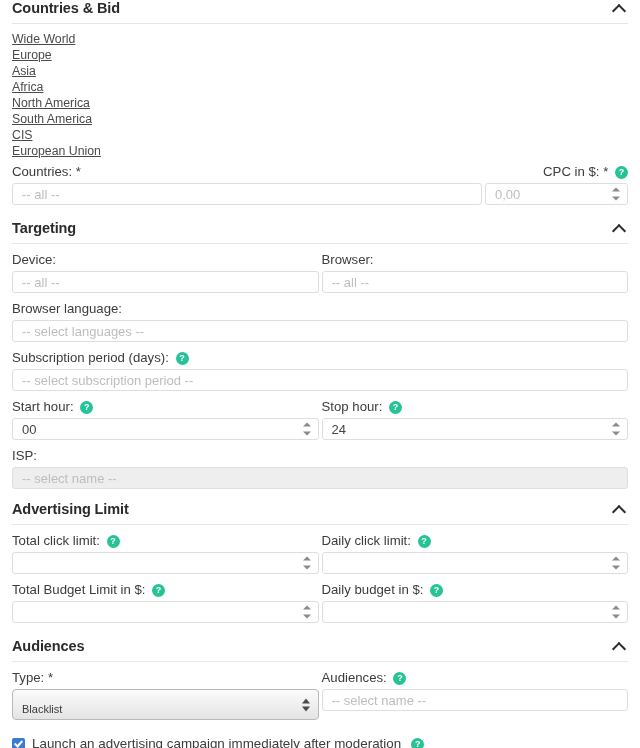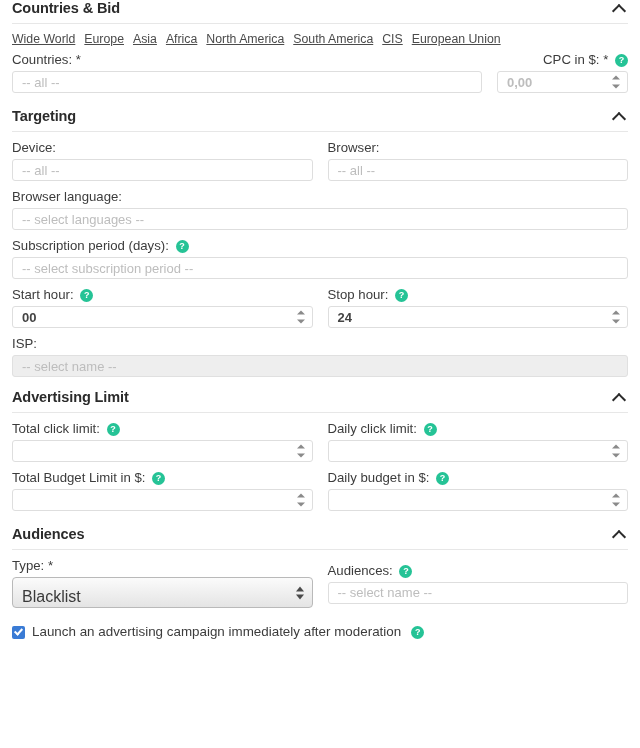--- a/index.html
+++ b/index.html
@@ -58,35 +58,35 @@
   }
 
   
   .region-links {
     display: flex;
     flex-wrap: wrap;
     align-items: baseline;
     gap: 0 9px;
     margin: 2px 0 4px 0;
     line-height: 16px;
+    flex-direction: column;
   }
   .region-link {
     font-size: 12.3px;
     color: #4b4b4b;
     text-decoration: underline;
     cursor: pointer;
     white-space: nowrap;
   }
 
   
   .row {
     display: flex;
-    gap: 15px;
+    gap: 3px;
     margin-bottom: 0;
-    align-items: center;
   }
   .col { flex: 1 1 0; min-width: 0; }
   .col-full { width: 100%; }
 
   .fld { margin-bottom: 7px; }
 
   label.lbl {
     display: block;
     font-size: 13.2px;
     color: #3c3c3c;
@@ -130,21 +130,21 @@
     outline: none;
     display: flex;
     align-items: center;
   }
   .inp.placeholder { color: #bdbdbd; }
   .inp.disabled {
     background: #eeeeee;
     border-color: #e0e0e0;
     color: #bdbdbd;
   }
-  .inp.has-spin { padding-right: 39px; font-weight: bold; }
+  .inp.has-spin { padding-right: 39px; }
 
   .spin-wrap { position: relative; }
   .spinner {
     position: absolute;
     right: 7px;
     top: 50%;
     transform: translateY(-50%);
     width: 9px;
     height: 15px;
     cursor: pointer;
@@ -160,21 +160,21 @@
   .spinner i.down { bottom: 1px; border-top: 4px solid #8a8a8a; }
 
   
   .sel {
     box-sizing: border-box;
     width: 100%;
     height: 31px;
     border: 1px solid #b9b9b9;
     border-radius: 4px;
     background: linear-gradient(#fbfbfb, #e4e4e4);
-    font-size: 16px;
+    font-size: 11px;
     color: #3a3a3a;
     padding: 8px 22px 0 9px;
     display: flex;
     align-items: center;
     position: relative;
     cursor: pointer;
   }
   .sel .sel-arrows {
     position: absolute;
     right: 7px;

